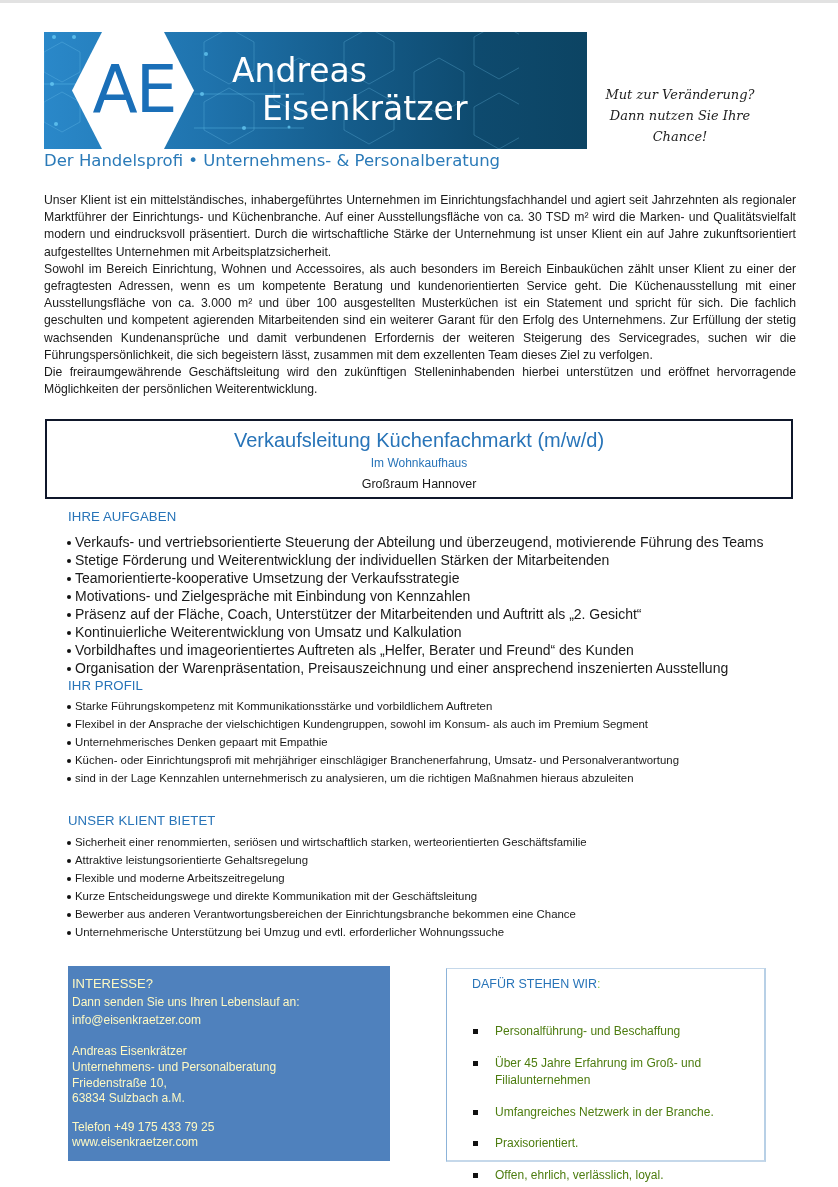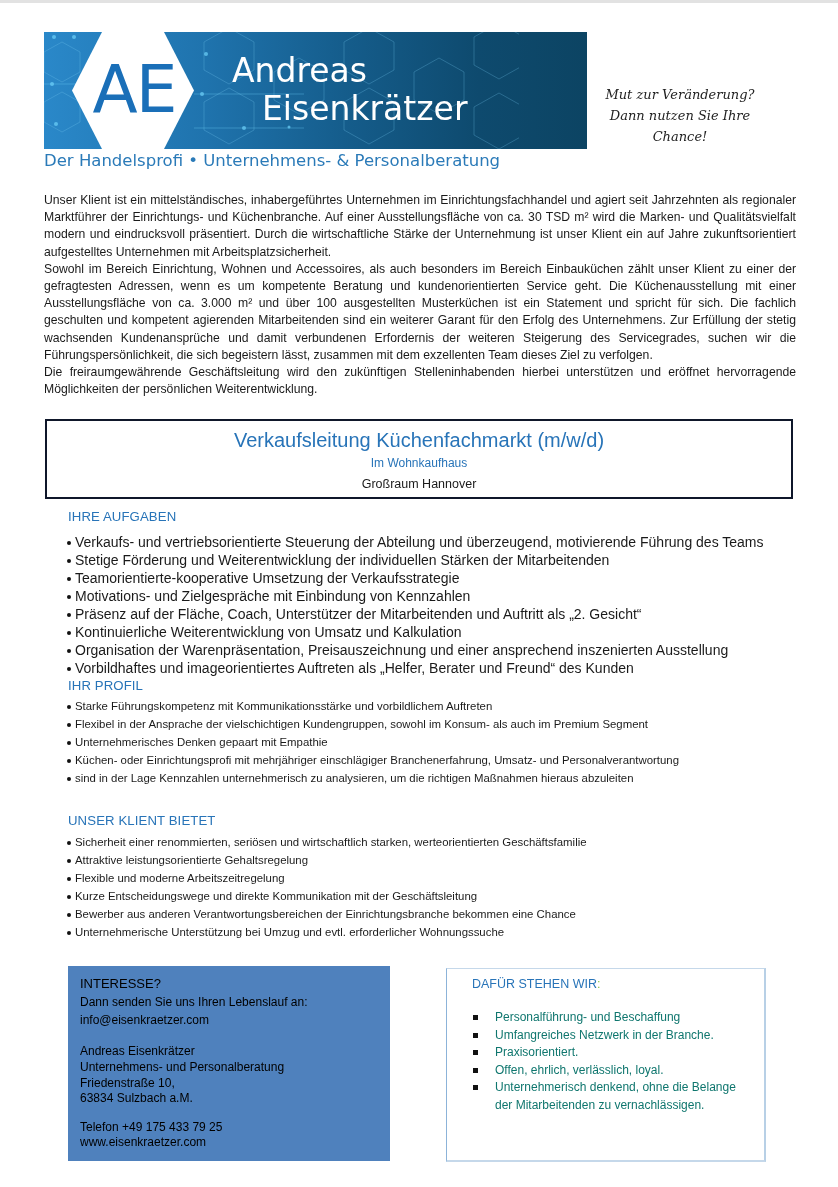--- a/index.html
+++ b/index.html
@@ -67,38 +67,38 @@
     position: relative; padding-left: 9px; font-size: 14px; line-height: 18px; color: #1a1a1a; white-space: nowrap;
   }
   .bullets li::before {
     content: ""; position: absolute; left: 1px; top: 8px; width: 4px; height: 4px; border-radius: 50%; background: #111;
   }
   .bullets.tight li { font-size: 11.4px; }
 
   
   .contact-box {
     position: absolute; left: 68px; top: 966px; width: 322px; height: 195px;
-    background: #4f81bd; color: #000000; box-sizing: border-box; padding: 9px 12px;
+    background: #4f81bd; color: #fef9c3; box-sizing: border-box; padding: 9px 4px;
     font-size: 12px;
   }
   .contact-box .c-head { font-size: 13px; line-height: 18px; }
   .contact-box .c-line { line-height: 18px; }
   .contact-box .c-line.tight { line-height: 15.5px; }
   .contact-box .gap { height: 13px; }
 
   
   .values-box {
     position: absolute; left: 446px; top: 968px; width: 320px; height: 194px;
     border-left: 1px solid #8cb3d9; border-right: 2px solid #b8d0e6; border-bottom: 2px solid #c5d8ea; border-top: 1px solid #c5d8ea;
     box-sizing: border-box;
   }
   .values-head { position: absolute; left: 25px; top: 8px; font-size: 12.5px; color: #2874b8; }
   .values-head .colon { color: #8dc63f; }
   .values-list { position: absolute; left: 12px; top: 40px; margin: 0; padding: 0; list-style: none; }
-  .values-list li { position: relative; padding-left: 36px; font-size: 12px; line-height: 17.5px; color: #0f766e; width: 260px; }
+  .values-list li { position: relative; padding-left: 36px; font-size: 12px; line-height: 17.5px; color: #4d7c0f; width: 260px; margin-top: 14px; }
   .values-list li::before {
     content: ""; position: absolute; left: 14px; top: 6px; width: 5px; height: 5px; background: #111;
   }
 </style>
 </head>
 <body>
 
 <div class="top-strip"></div>
 
 <div class="banner">
@@ -162,22 +162,22 @@
 </div>
 
 <div class="section-head" style="top:509px;">IHRE AUFGABEN</div>
 <ul class="bullets" style="top:533px;">
   <li>Verkaufs- und vertriebsorientierte Steuerung der Abteilung und überzeugend, motivierende Führung des Teams</li>
   <li>Stetige Förderung und Weiterentwicklung der individuellen Stärken der Mitarbeitenden</li>
   <li>Teamorientierte-kooperative Umsetzung der Verkaufsstrategie</li>
   <li>Motivations- und Zielgespräche mit Einbindung von Kennzahlen</li>
   <li>Präsenz auf der Fläche, Coach, Unterstützer der Mitarbeitenden und Auftritt als „2. Gesicht“</li>
   <li>Kontinuierliche Weiterentwicklung von Umsatz und Kalkulation</li>
+  <li>Vorbildhaftes und imageorientiertes Auftreten als „Helfer, Berater und Freund“ des Kunden</li>
   <li>Organisation der Warenpräsentation, Preisauszeichnung und einer ansprechend inszenierten Ausstellung</li>
-  <li>Vorbildhaftes und imageorientiertes Auftreten als „Helfer, Berater und Freund“ des Kunden</li>
 </ul>
 
 <div class="section-head" style="top:678px;">IHR PROFIL</div>
 <ul class="bullets tight" style="top:697px;">
   <li>Starke Führungskompetenz mit Kommunikationsstärke und vorbildlichem Auftreten</li>
   <li>Flexibel in der Ansprache der vielschichtigen Kundengruppen, sowohl im Konsum- als auch im Premium Segment</li>
   <li>Unternehmerisches Denken gepaart mit Empathie</li>
   <li>Küchen- oder Einrichtungsprofi mit mehrjähriger einschlägiger Branchenerfahrung, Umsatz- und Personalverantwortung</li>
   <li>sind in der Lage Kennzahlen unternehmerisch zu analysieren, um die richtigen Maßnahmen hieraus abzuleiten</li>
 </ul>
@@ -203,18 +203,19 @@
   <div class="c-line tight">63834 Sulzbach a.M.</div>
   <div class="gap"></div>
   <div class="c-line tight">Telefon +49 175 433 79 25</div>
   <div class="c-line tight">www.eisenkraetzer.com</div>
 </div>
 
 <div class="values-box">
   <div class="values-head"><span>DAFÜR STEHEN WIR</span><span class="colon">:</span></div>
   <ul class="values-list">
     <li>Personalführung- und Beschaffung</li>
+    <li>Über 45 Jahre Erfahrung im Groß- und Filialunternehmen</li>
     <li>Umfangreiches Netzwerk in der Branche.</li>
     <li>Praxisorientiert.</li>
     <li>Offen, ehrlich, verlässlich, loyal.</li>
     <li>Unternehmerisch denkend, ohne die Belange der Mitarbeitenden zu vernachlässigen.</li>
   </ul>
 </div>
 
 </body></html>

